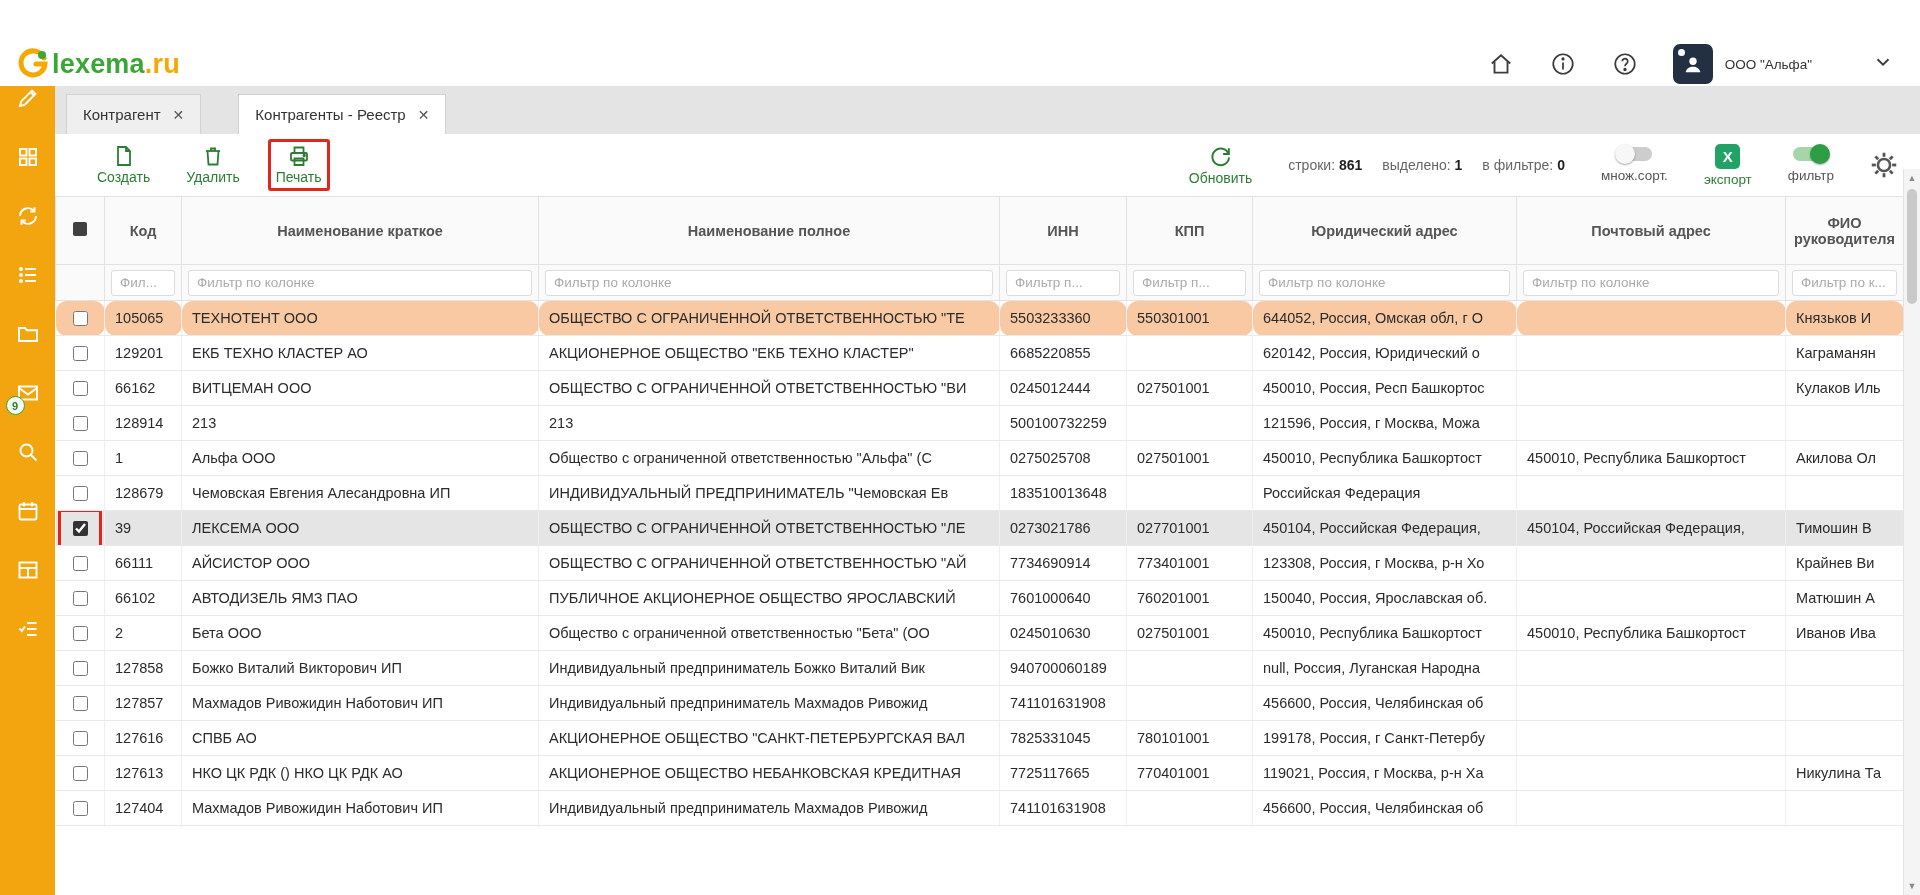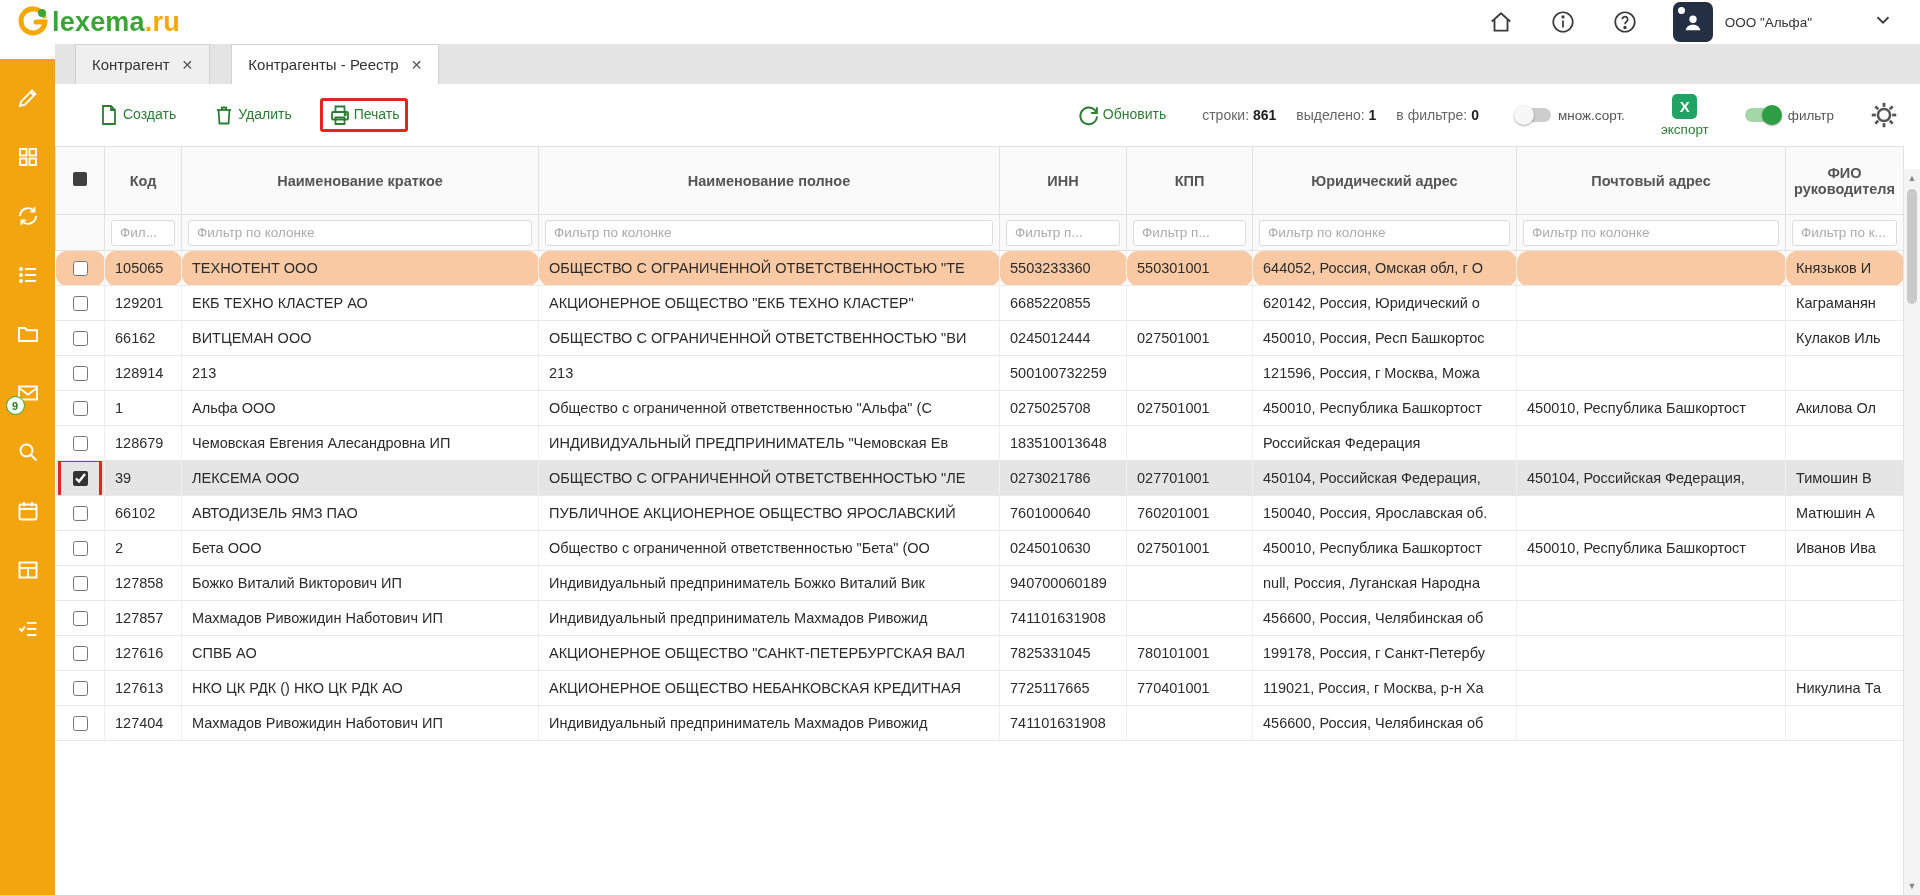--- a/index.html
+++ b/index.html
@@ -2,54 +2,54 @@
 <html><head>
 <meta charset="utf-8">
 <style>
   * { box-sizing: border-box; }
   html,body { margin:0; padding:0; }
   body {
     width:1920px; height:895px; overflow:hidden; background:#fff;
     font-family:"Liberation Sans","DejaVu Sans",sans-serif; color:#2b2b2b;
   }
   
-  .topbar { height:44px; background:#fff; display:flex; align-items:center; justify-content:space-between; padding:0 26px 0 16px; position:relative; z-index:5; }
+  .topbar { height:44px; background:#fff; display:flex; align-items:center; justify-content:space-between; padding:0 26px 0 16px; position:relative; z-index:5;margin-top:42px; }
   .logo { display:flex; align-items:center; gap:2px; }
   .logo-text { font-size:27px; font-weight:bold; letter-spacing:.2px; }
   .logo-name { color:#3AA636; }
   .logo-tld { color:#F5A800; }
   .topbar-right { display:flex; align-items:center; gap:34px; }
   .tb-icon { width:28px; height:28px; display:flex; align-items:center; justify-content:center; cursor:pointer; }
   .userbox { display:flex; align-items:center; gap:12px; }
   .avatar { width:40px; height:40px; background:#233044; border-radius:7px; display:flex; align-items:center; justify-content:center; position:relative; }
   .avatar-dot { position:absolute; left:5px; top:5px; width:7px; height:7px; border-radius:50%; background:#fff; }
   .company { font-size:13.5px; color:#333; }
   .chevron { margin-left:26px; cursor:pointer; }
 
   
   .sidebar { position:fixed; left:0; top:59px; bottom:0; width:55px; background:#F2A50F; display:flex; flex-direction:column; align-items:center; padding-top:26px; gap:33px; z-index:4; }
   .sb-icon { width:26px; height:26px; position:relative; cursor:pointer; display:flex; align-items:center; justify-content:center; }
   .badge { position:absolute; left:-9px; bottom:-9px; width:19px; height:19px; border-radius:50%; background:#F4FBEF; border:1.5px solid #3AA636; color:#2C7D33; font-size:11px; font-weight:bold; display:flex; align-items:center; justify-content:center; }
 
   
   .main { margin-left:55px; }
-  .tabbar { height:40px; background:#E4E4E4; display:flex; align-items:flex-end; padding-left:20px; gap:5px; }
+  .tabbar { height:48px; background:#E4E4E4; display:flex; align-items:flex-end; padding-left:11px; gap:21px; }
   .tab { height:40px; display:flex; align-items:center; gap:12px; padding:0 16px; font-size:15px; color:#333; background:#EFEFEF; border:1px solid #D2D2D2; border-bottom:none; cursor:pointer; }
   .tab.active { background:#fff;margin-left:16px; }
   .tab-close { color:#555; font-size:14px; cursor:pointer; }
 
   
   .toolbar { height:62px; background:#fff; display:flex; align-items:center; padding:0 22px 0 42px; gap:36px; }
-  .tool-btn { display:flex; flex-direction:row; align-items:center; gap:2px; color:#2C7D33; font-size:14px; cursor:pointer; line-height:1.1; }
+  .tool-btn { display:flex; flex-direction:column; align-items:center; gap:2px; color:#2C7D33; font-size:14px; cursor:pointer; line-height:1.1; }
   .annotated { position:relative; }
   .red-frame { position:absolute; left:-8px; right:-8px; top:-5px; bottom:-5px; border:3px solid #E3261B; border-radius:3px; pointer-events:none; z-index:3; }
   .toolbar .spacer { flex:1; }
   .counts { display:flex; gap:20px; font-size:14px; color:#666; white-space:nowrap; }
   .counts b { color:#1e1e1e; }
-  .toggle-block { display:flex; flex-direction:row; align-items:center; gap:7px; font-size:13.5px; color:#555; cursor:pointer; }
+  .toggle-block { display:flex; flex-direction:column; align-items:center; gap:7px; font-size:13.5px; color:#555; cursor:pointer; }
   .toggle { width:36px; height:14px; border-radius:8px; background:#CDCDCD; position:relative; }
   .toggle .knob { position:absolute; top:-3px; left:-1px; width:20px; height:20px; border-radius:50%; background:#F7F7F7; box-shadow:0 1px 2px rgba(0,0,0,.35); }
   .toggle.on { background:#A5D6A7; }
   .toggle.on .knob { left:auto; right:-1px; background:#2E9E44; }
   .excel-block { display:flex; flex-direction:column; align-items:center; gap:3px; font-size:13.5px; color:#2C7D33; cursor:pointer; }
   .excel-icon { width:25px; height:25px; border-radius:5px; background:#21A366; color:#fff; font-weight:bold; font-size:15px; display:flex; align-items:center; justify-content:center; }
   .gear { cursor:pointer; display:flex; align-items:center; }
 
   
   .grid-area { position:relative; }
@@ -421,20 +421,33 @@
             <td>0273021786</td>
             <td>027701001</td>
             <td>450104, Российская Федерация,</td>
             <td>450104, Российская Федерация,</td>
             <td>Тимошин В</td>
           </tr>
           <tr>
             <td class="col-check"><span class="cb-wrap">
                 <input type="checkbox" style="">
               </span></td>
+            <td>66111</td>
+            <td>АЙСИСТОР ООО</td>
+            <td>ОБЩЕСТВО С ОГРАНИЧЕННОЙ ОТВЕТСТВЕННОСТЬЮ "АЙ</td>
+            <td>7734690914</td>
+            <td>773401001</td>
+            <td>123308, Россия, г Москва, р-н Хо</td>
+            <td></td>
+            <td>Крайнев Ви</td>
+          </tr>
+          <tr>
+            <td class="col-check"><span class="cb-wrap">
+                <input type="checkbox" style="">
+              </span></td>
             <td>66102</td>
             <td>АВТОДИЗЕЛЬ ЯМЗ ПАО</td>
             <td>ПУБЛИЧНОЕ АКЦИОНЕРНОЕ ОБЩЕСТВО ЯРОСЛАВСКИЙ</td>
             <td>7601000640</td>
             <td>760201001</td>
             <td>150040, Россия, Ярославская об.</td>
             <td></td>
             <td>Матюшин А</td>
           </tr>
           <tr>

